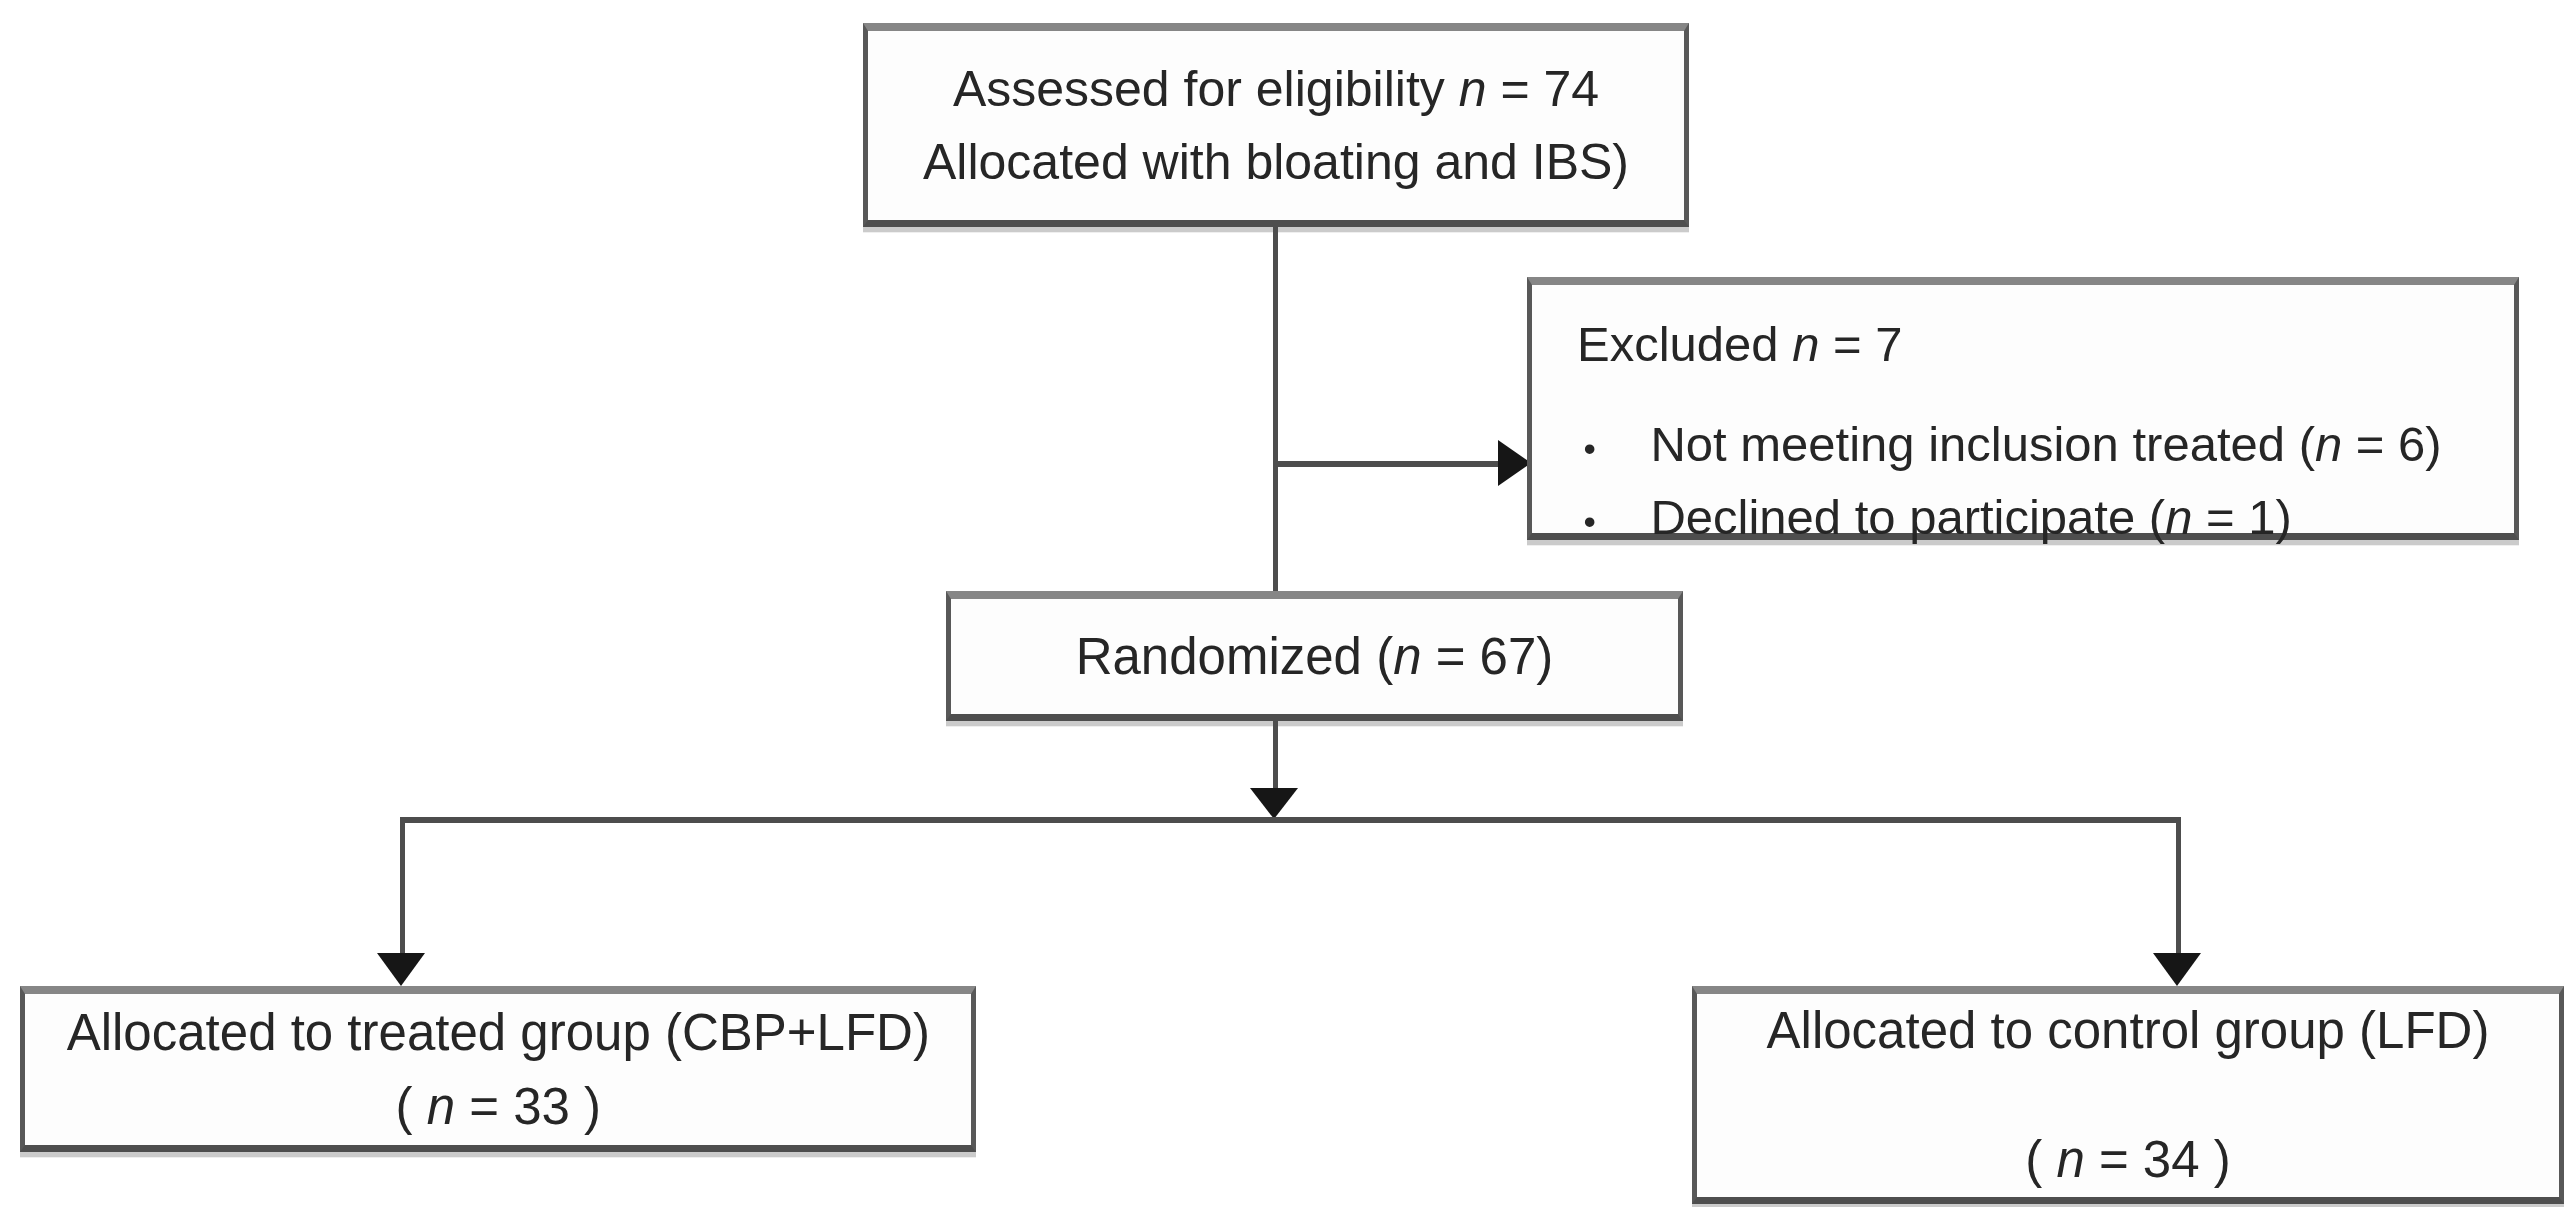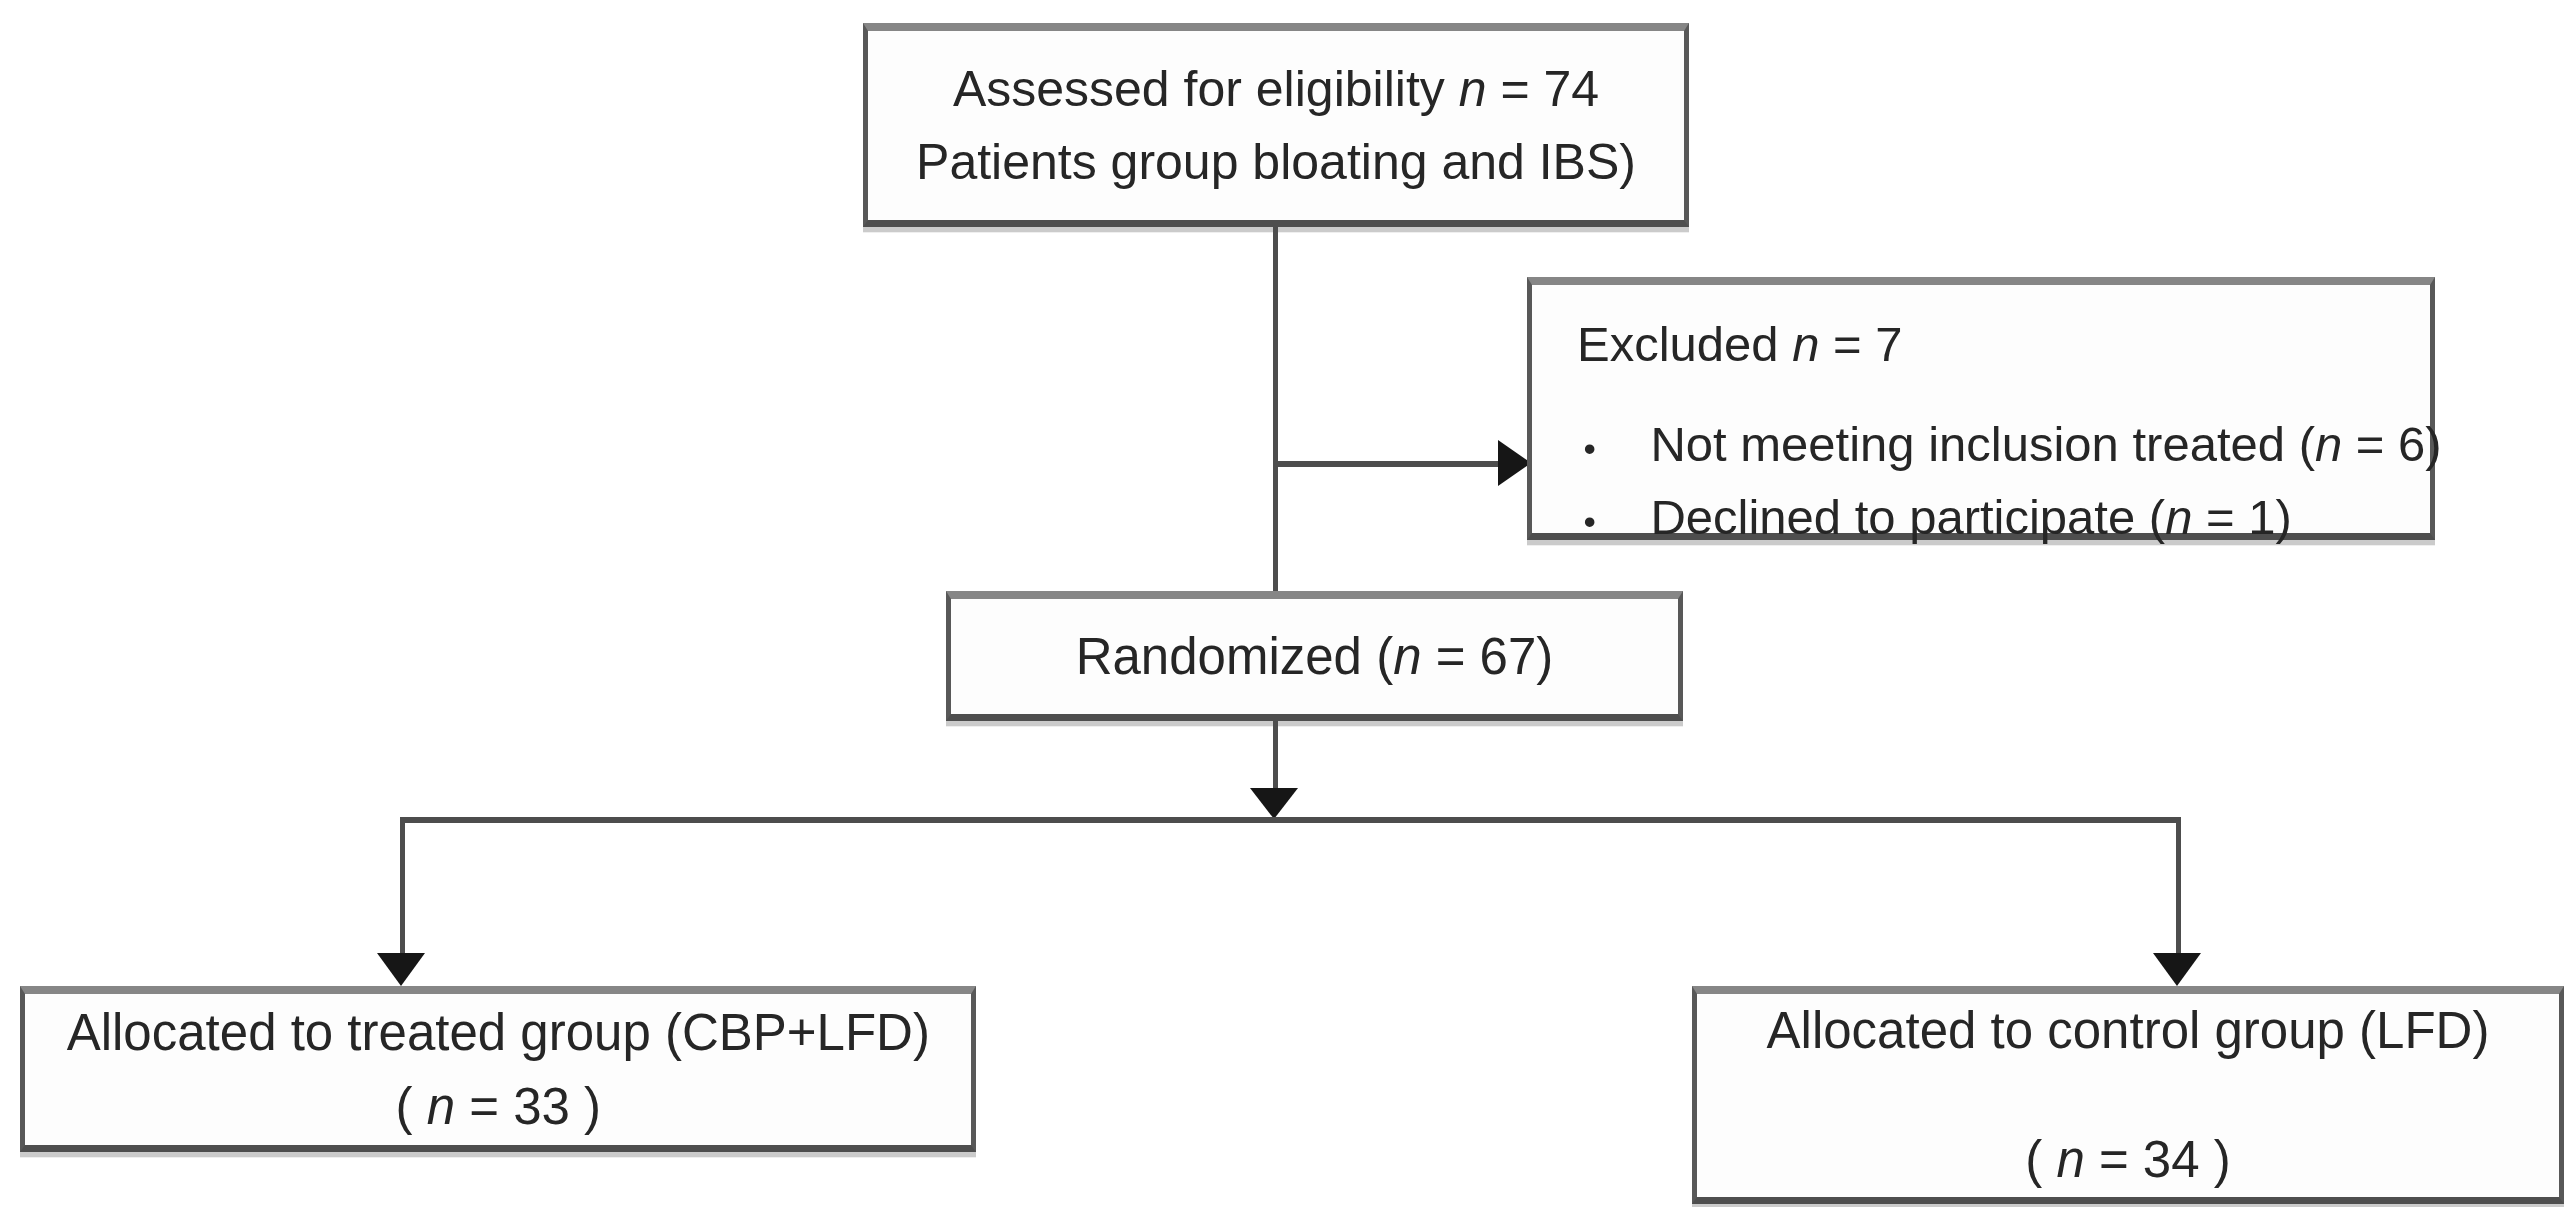--- a/index.html
+++ b/index.html
@@ -21,21 +21,21 @@
     box-shadow:0 5.3px 0 rgba(160,160,160,0.55);
   }
   .center-box{
     display:flex;flex-direction:column;
     justify-content:center;align-items:center;
     text-align:center;
   }
   .txt-line{white-space:nowrap;}
   .nvar{font-style:italic;}
   #box-assessed{left:863px;top:23px;width:826px;height:204px;font-size:50px;line-height:1.45;}
-  #box-excluded{left:1527px;top:277px;width:908px;height:263px;font-size:49px;padding:28px 16px 16px 45px;}
+  #box-excluded{left:1527px;top:277px;width:992px;height:263px;font-size:49px;padding:28px 16px 16px 45px;}
   #excluded-title{white-space:nowrap;margin-bottom:31px;line-height:1.3;}
   .bullet-row{display:flex;align-items:baseline;white-space:nowrap;line-height:1.5;}
   .bullet-glyph{flex:0 0 67px;padding-left:6.4px;font-size:0.72em;}
   #box-randomized{left:946px;top:591px;width:737px;height:130px;font-size:51px;}
   #box-treated{left:20.3px;top:986px;width:956px;height:166px;font-size:51px;line-height:1.45;}
   #box-control{left:1692px;top:986px;width:872px;height:218px;font-size:51px;line-height:1.45;justify-content:space-between;}
   .line{position:absolute;background:#4d4d4d;}
   #v-main{left:1273px;top:227px;width:4.8px;height:365px;}
   #h-branch{left:1273px;top:461px;width:227px;height:5.9px;}
   #v-rand{left:1273px;top:721px;width:4.8px;height:69px;}
@@ -48,21 +48,21 @@
   #arrow-down-left{left:377px;top:953px;border-left:24.6px solid transparent;border-right:24.6px solid transparent;border-top:33px solid #161616;}
   #arrow-down-right{left:2153px;top:953px;border-left:24.6px solid transparent;border-right:24.6px solid transparent;border-top:33px solid #161616;}
 </style>
 </head>
 <body>
 
 <div id="canvas">
 
   <div class="box center-box" id="box-assessed">
     <div class="txt-line"><span>Assessed for eligibility  </span><span class="nvar">n</span><span> = 74</span></div>
-    <div class="txt-line">Patients group bloating and IBS)</div>
+    <div class="txt-line">Allocated with bloating and IBS)</div>
   </div>
 
   <div class="line" id="v-main"></div>
 
   <div class="line" id="h-branch"></div>
   <div class="arrow" id="arrow-right"></div>
 
   <div class="box" id="box-excluded">
     <div id="excluded-title"><span>Excluded  </span><span class="nvar">n</span><span> = 7</span></div>
     <div class="bullet-row">

